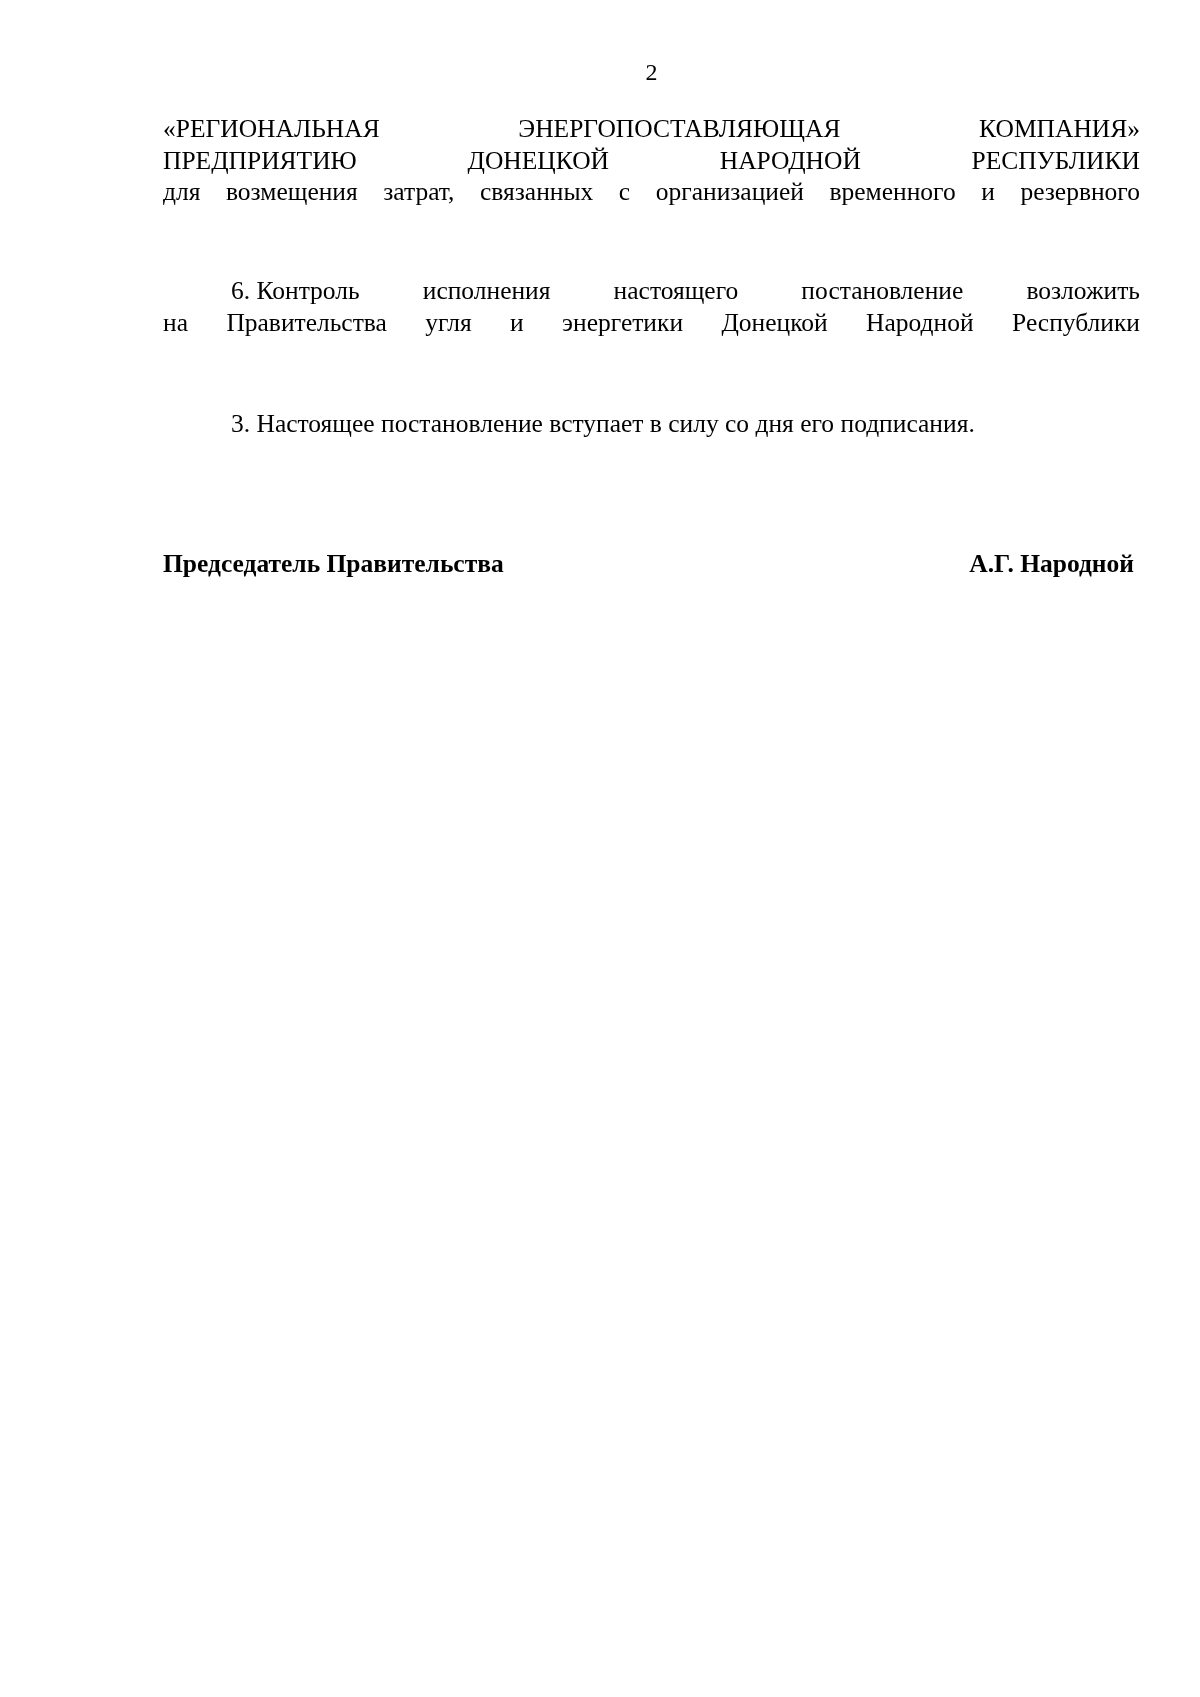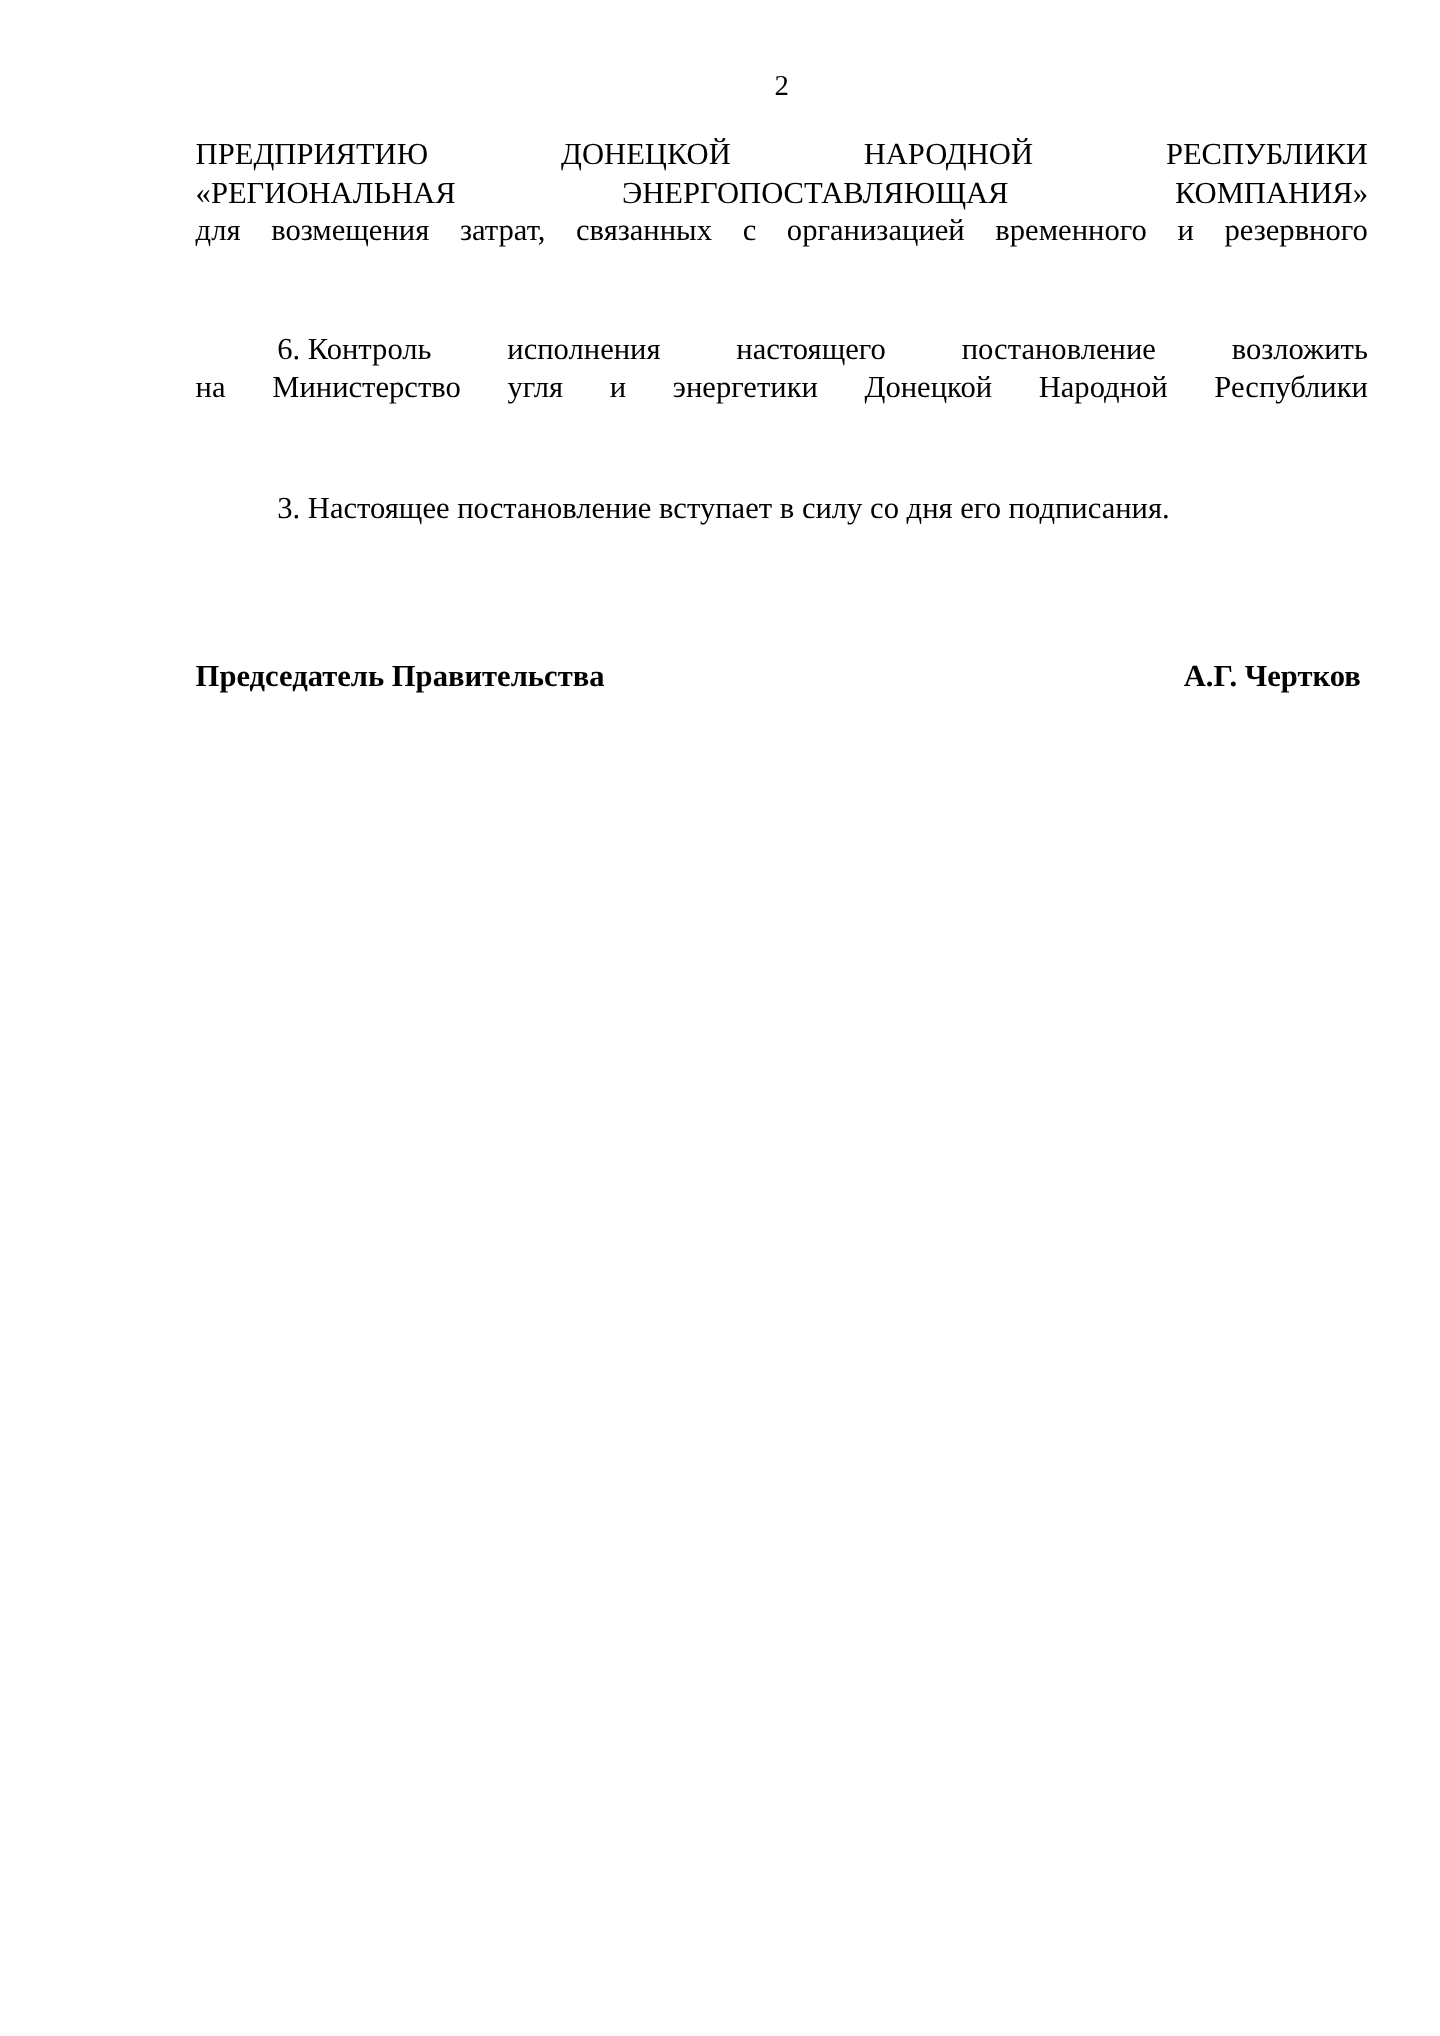--- a/index.html
+++ b/index.html
@@ -19,29 +19,29 @@
                  font-size: 25.5px; line-height: 32px; }
     .signature .name { padding-right: 6px; }
   </style>
 </head>
 <body>
 
 <div class="page-number">2</div>
 
 <div class="content block1">
   <div class="justify-line">
+    <span>«РЕГИОНАЛЬНАЯ</span>
+    <span>ЭНЕРГОПОСТАВЛЯЮЩАЯ</span>
+    <span>КОМПАНИЯ»</span>
+  </div>
+  <div class="justify-line">
     <span>ПРЕДПРИЯТИЮ</span>
     <span>ДОНЕЦКОЙ</span>
     <span>НАРОДНОЙ</span>
     <span>РЕСПУБЛИКИ</span>
-  </div>
-  <div class="justify-line">
-    <span>«РЕГИОНАЛЬНАЯ</span>
-    <span>ЭНЕРГОПОСТАВЛЯЮЩАЯ</span>
-    <span>КОМПАНИЯ»</span>
   </div>
   <div class="justify-line">
     <span>для</span>
     <span>возмещения</span>
     <span>затрат,</span>
     <span>связанных</span>
     <span>с</span>
     <span>организацией</span>
     <span>временного</span>
     <span>и</span>
@@ -52,30 +52,30 @@
 <div class="content block2">
   <div class="justify-line indent">
     <span>6. Контроль</span>
     <span>исполнения</span>
     <span>настоящего</span>
     <span>постановление</span>
     <span>возложить</span>
   </div>
   <div class="justify-line">
     <span>на</span>
-    <span>Министерство</span>
+    <span>Правительства</span>
     <span>угля</span>
     <span>и</span>
     <span>энергетики</span>
     <span>Донецкой</span>
     <span>Народной</span>
     <span>Республики</span>
   </div>
 </div>
 
 <div class="content block3">
   <span class="line indent">3. Настоящее постановление вступает в силу со дня его подписания.</span>
 </div>
 
 <div class="signature">
   <span>Председатель Правительства</span>
-  <span class="name">А.Г. Чертков</span>
+  <span class="name">А.Г. Народной</span>
 </div>
 
 </body></html>

